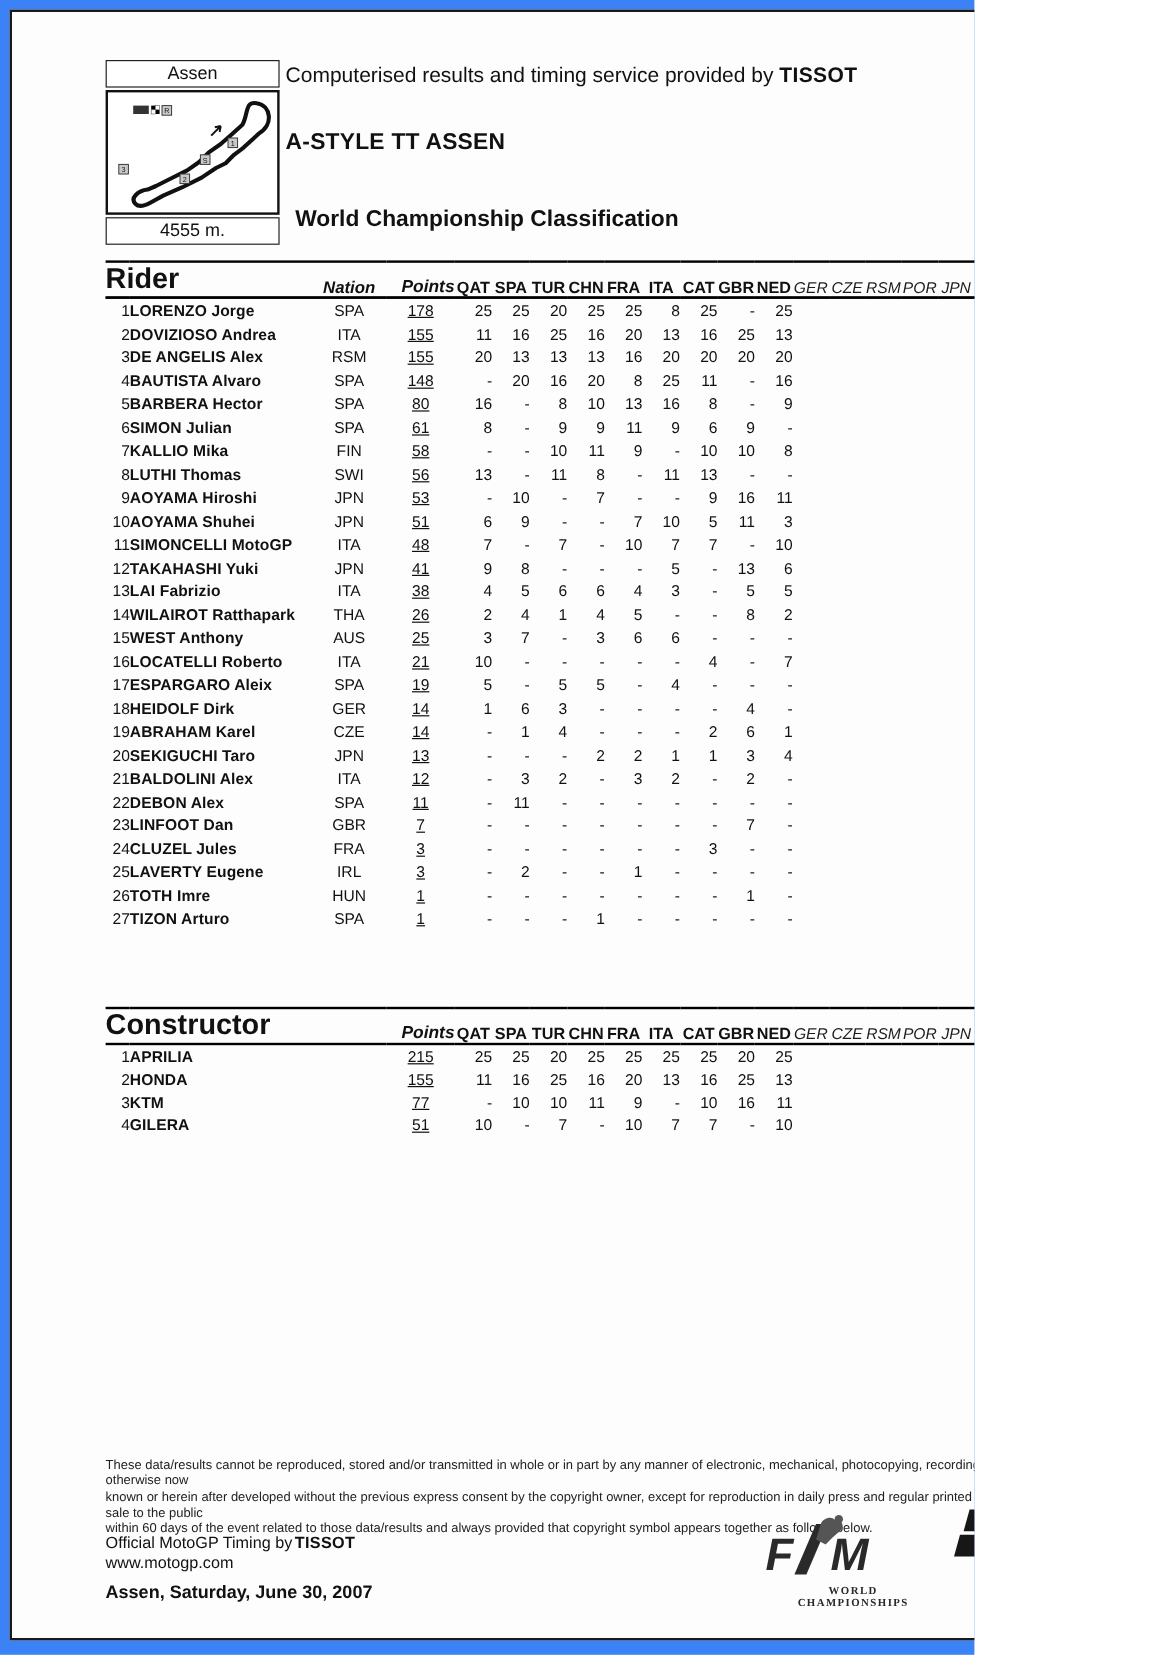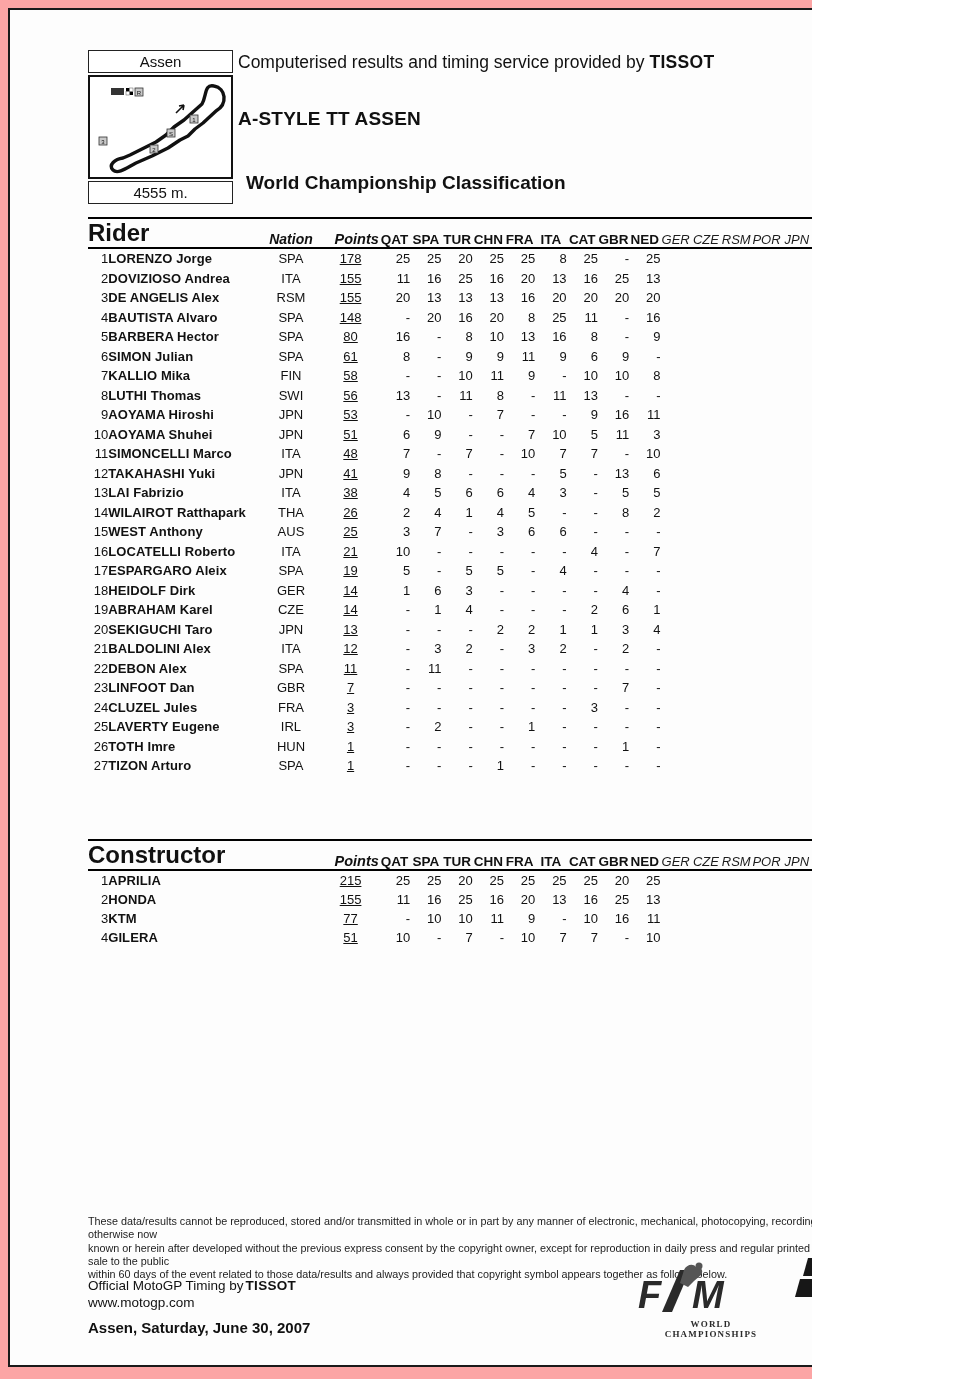--- a/index.html
+++ b/index.html
@@ -1,18 +1,18 @@
 <!DOCTYPE html>
 <html><head>
 <meta charset="utf-8">
 <style>
   html,body { margin:0; padding:0; }
   .page {
     position:relative; width:812px; height:1379px;
-    background:#fca5a5; overflow:hidden;
+    background:#3b82f6; overflow:hidden;
     font-family:"Liberation Sans", sans-serif; color:#111;
   }
   .paper {
     position:absolute; left:8px; top:8px; width:958px; height:1355px;
     background:#fdfdfd; border:2px solid #1a1a1a;
   }
   
   .trackbox { position:absolute; left:88px; top:50px; width:145px; }
   .track-label, .track-length {
     box-sizing:border-box; width:145px; border:1.5px solid #222;
@@ -376,21 +376,21 @@
           <td class="fut"></td>
           <td class="fut"></td>
           <td class="fut"></td>
           <td class="fut"></td>
           <td class="fut"></td>
           <td class="fut"></td>
           <td class="fut"></td>
         </tr>
         <tr>
           <td class="pos">11</td>
-          <td class="name">SIMONCELLI Marco</td>
+          <td class="name">SIMONCELLI MotoGP</td>
           <td class="nation">ITA</td>
           <td class="points">48</td>
           <td class="res">7</td>
           <td class="res">-</td>
           <td class="res">7</td>
           <td class="res">-</td>
           <td class="res">10</td>
           <td class="res">7</td>
           <td class="res">7</td>
           <td class="res">-</td>

